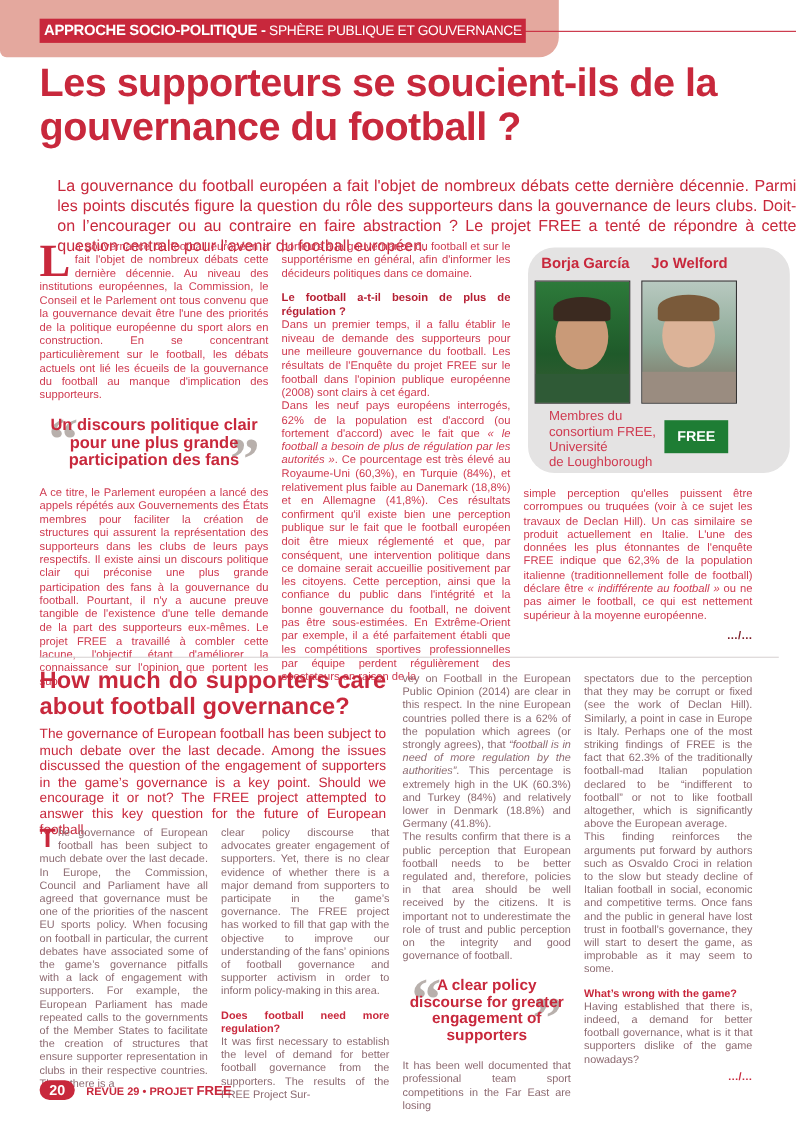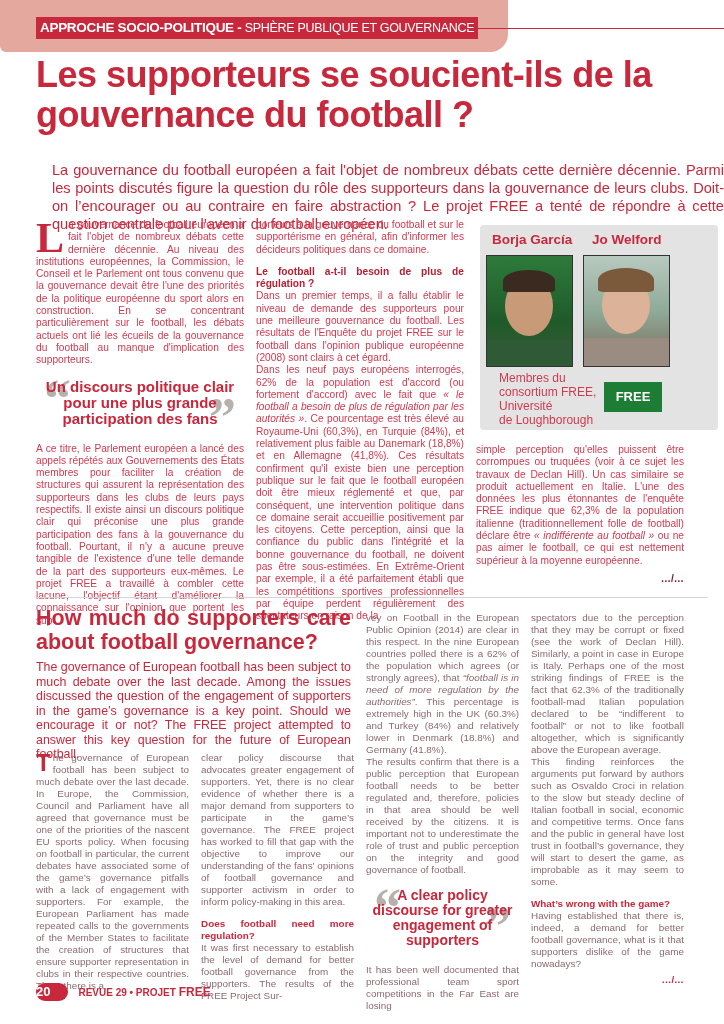--- a/index.html
+++ b/index.html
@@ -18,40 +18,40 @@
           color:#c8283c; text-align:justify; }
   .col { position:absolute; font-size:10.2px; line-height:12.3px; text-align:justify; color:#cf3a50; }
   .col p { margin:0; }
   .dropcap { float:left; font-size:42px; line-height:34px; font-weight:bold; color:#c8283c; margin:2px 4px 0 0; font-family:"Liberation Serif", serif; }
   .subhead { font-weight:bold; color:#b51f33; margin-top:10px !important; }
   .pullquote { position:relative; text-align:center; font-weight:bold; color:#c8283c; font-size:15px; line-height:16px; margin:12px 0 16px; }
   .pullquote .q { position:absolute; font-size:54px; color:#b8b0ac; font-family:"Liberation Serif", serif; font-weight:bold; line-height:40px; }
   .pullquote .q.l { left:8px; top:0px; }
   .pullquote .q.r { right:8px; top:18px; }
   .pullquote .t { position:relative; }
-  .authors { position:absolute; left:480px; top:225px; width:238px; height:205px; background:#e4e3e3; border-radius:4px; }
+  .authors { position:absolute; left:480px; top:225px; width:238px; height:205px; background:#e4e3e3; border-radius:24px; }
   .author-name { position:absolute; top:7px; font-weight:bold; font-size:13.5px; color:#c8283c; }
   .photo { position:absolute; top:30px; width:85px; height:110px; border:1px solid #333; }
   .photo1 { left:6px; background:linear-gradient(#2d7a3a, #1f5a2a 60%, #3a5c34); }
   .photo2 { left:103px; background:linear-gradient(#b8c9c0, #8faa98 50%, #7a6a5a); }
   .face { position:absolute; border-radius:50%; }
   .caption { position:absolute; left:19px; top:146px; font-size:12px; line-height:14px; color:#cf3a50; }
   .free-logo { position:absolute; left:124px; top:157px; width:58px; height:30px; background:#1e7d34; color:#fff;
                font-weight:bold; font-size:13px; line-height:30px; text-align:center; }
   .cont { text-align:right; font-weight:bold; color:#7a1a24; }
   .divider { position:absolute; left:36px; top:597px; width:672px; height:1px; background:#d9d4d4; }
   h2 { position:absolute; left:36px; top:606px; margin:0; width:315px; font-size:21.5px; line-height:24px; font-weight:bold; color:#c8283c; text-align:justify; }
   .lead-en { position:absolute; left:36px; top:660px; width:315px; margin:0; font-size:12.4px; line-height:14.5px; color:#c8283c; text-align:justify; }
   .col-en { position:absolute; font-size:9.9px; line-height:12px; text-align:justify; color:#8c6970; }
   .col-en p { margin:0; }
   .col-en .subhead { color:#c8283c; }
   .dropcap-en { float:left; font-size:24px; line-height:20px; font-weight:bold; color:#c8283c; margin:1px 2px 0 0; }
   .footer { position:absolute; left:36px; top:982px; height:20px; }
   .pagenum { display:inline-block; background:#c8283c; color:#fff; font-weight:bold; font-size:13px; line-height:18px;
-             width:32px; border-radius:9px; }
+             width:32px; text-align:center; border-radius:9px; }
   .footer-text { display:inline-block; margin-left:6px; font-size:10px; font-weight:bold; color:#c8283c; vertical-align:middle; }
   .footer-text .big { font-size:12px; }
 </style>
 </head>
 <body>
 
 <div class="banner-bg"></div>
 <div class="banner">
   <b>APPROCHE SOCIO-POLITIQUE -</b><span class="light"> SPHÈRE PUBLIQUE ET GOUVERNANCE</span>
 </div>

